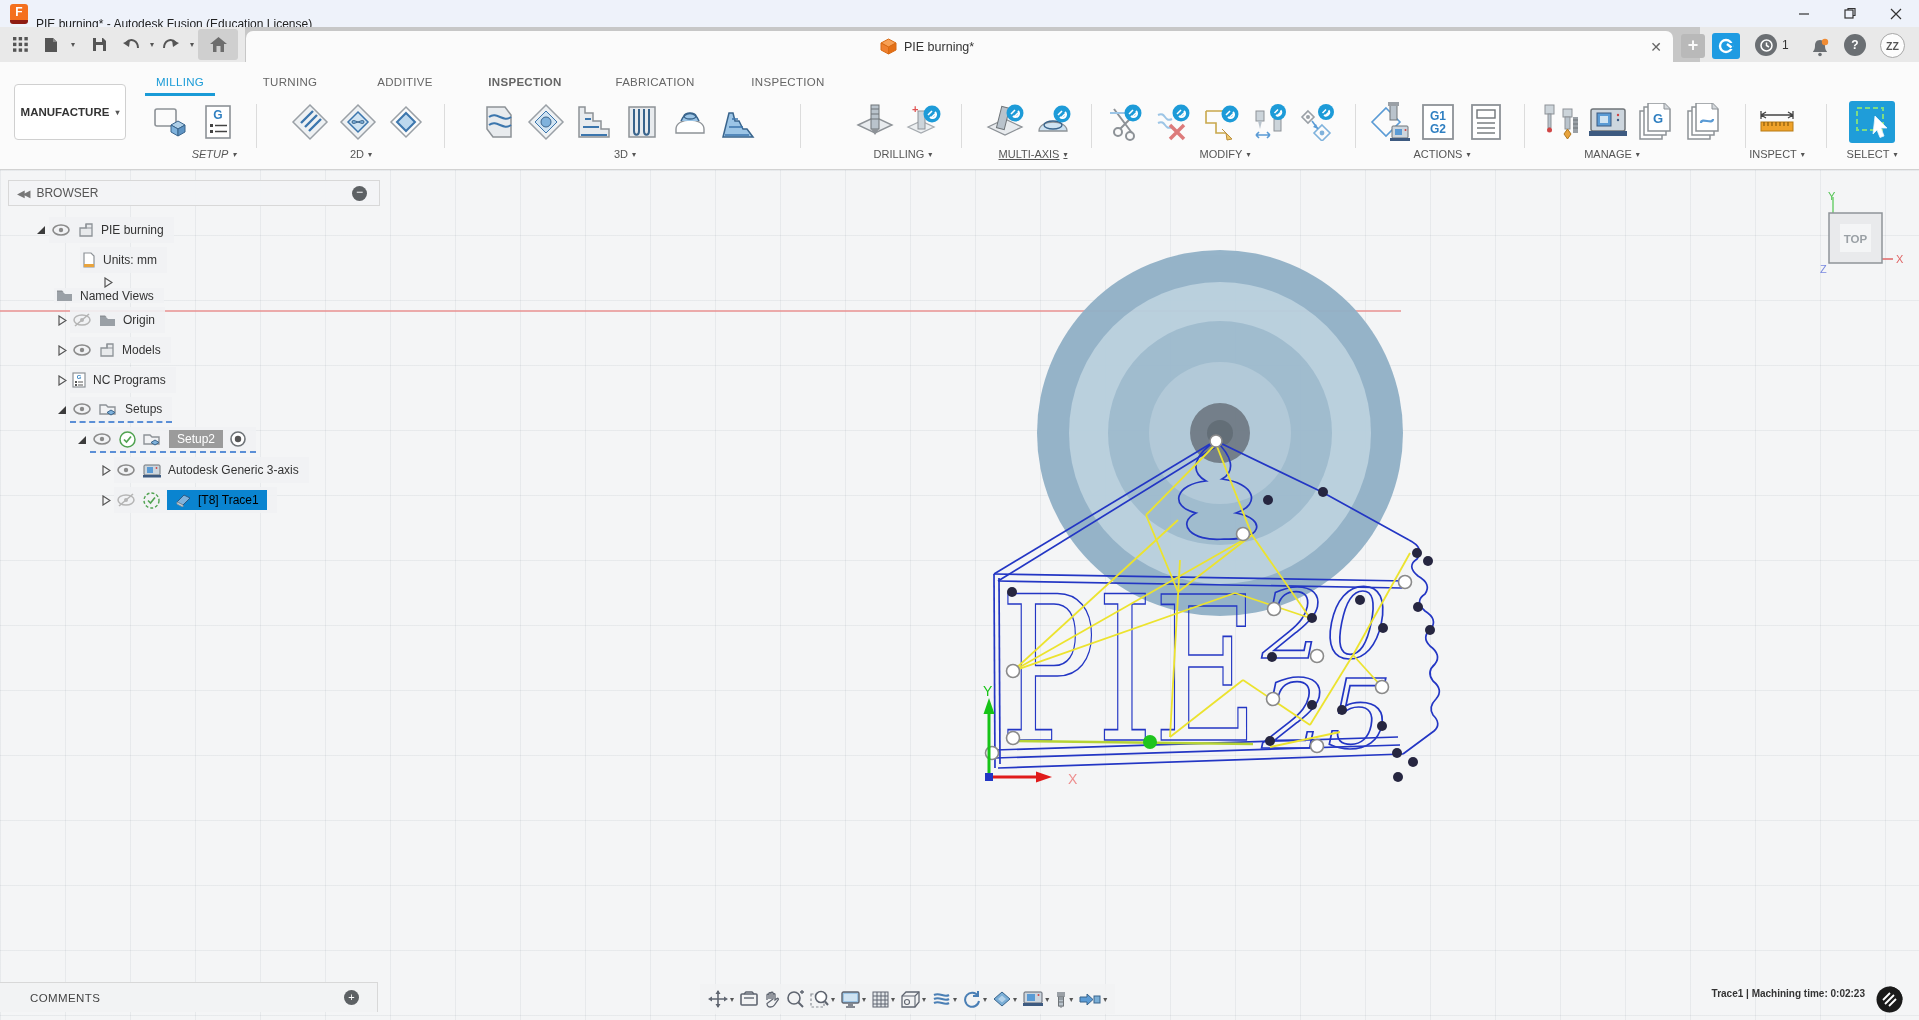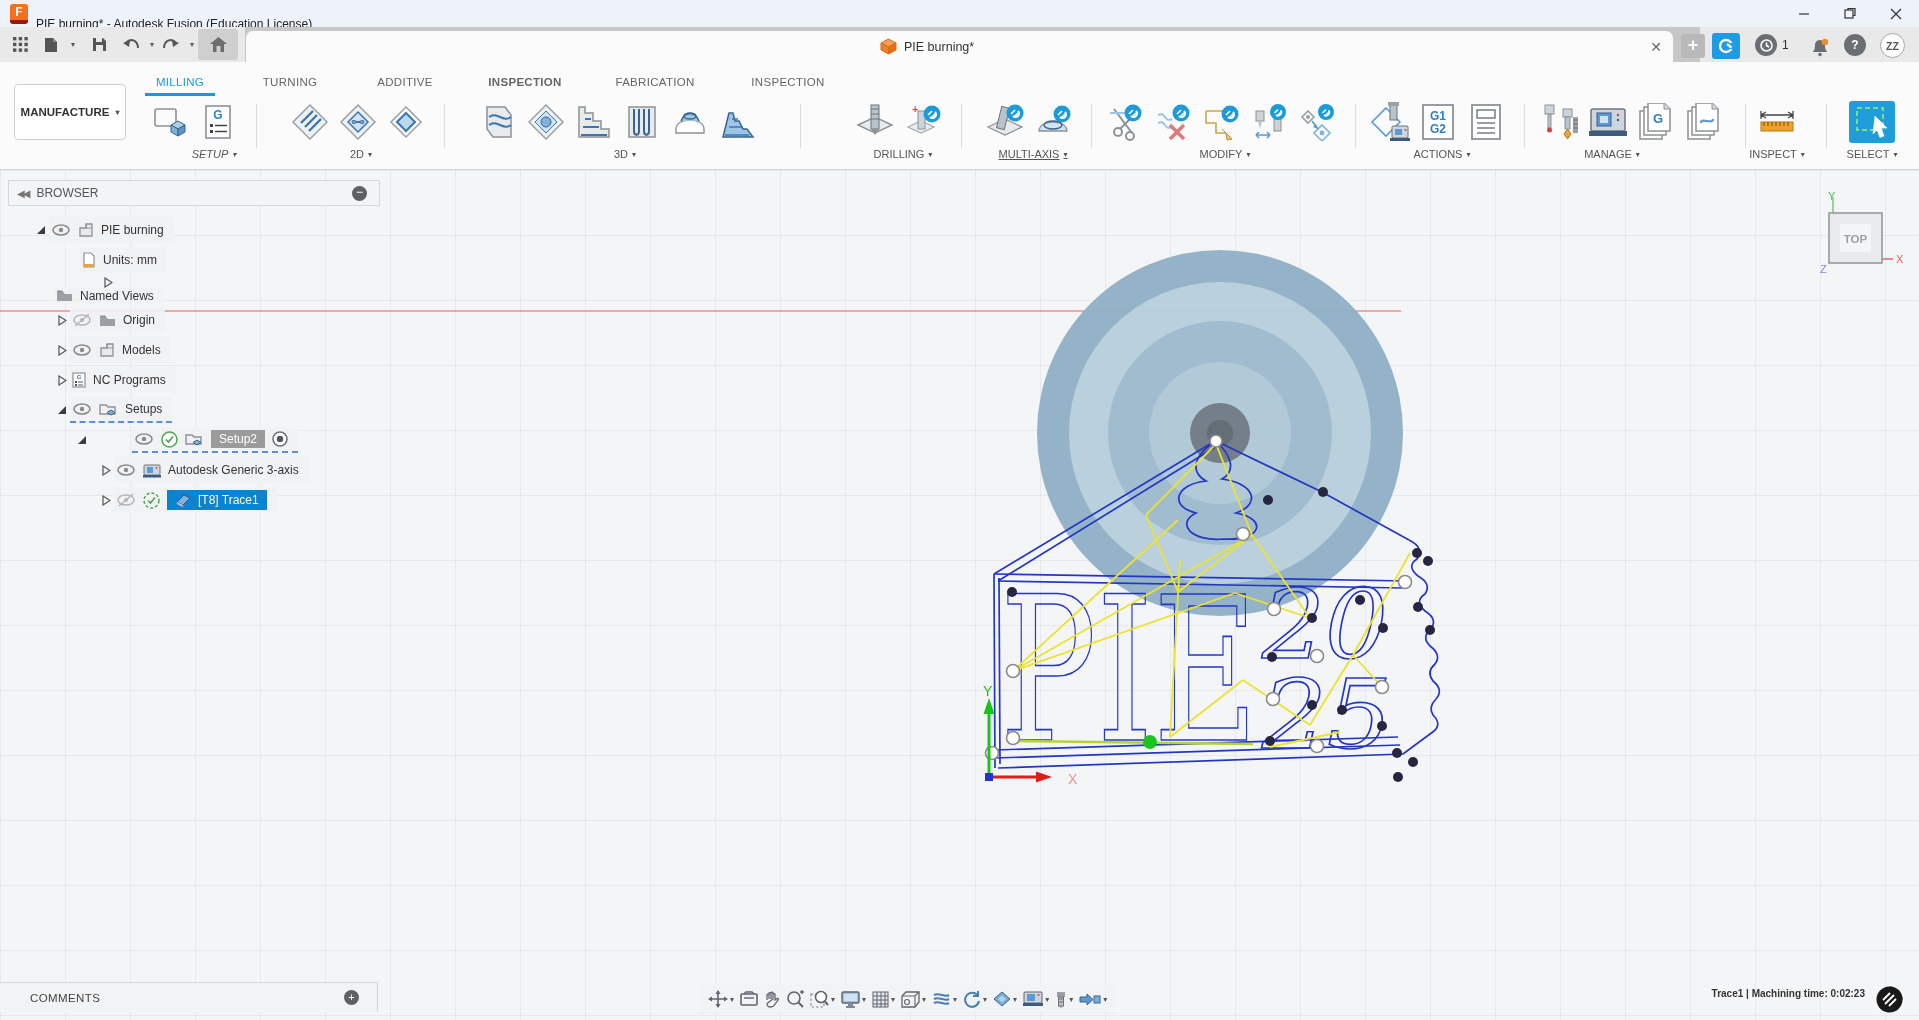--- a/index.html
+++ b/index.html
@@ -64,21 +64,21 @@
   #browser-header { position:relative; height:26px; background:rgba(243,244,246,.96); border:1px solid #d8d8d8;
     display:flex; align-items:center; font-size:12px; color:#555; }
   #browser-header .dbl { margin:0 8px 0 8px; color:#777; font-size:10px; letter-spacing:-2px; }
   #collapse-btn { position:absolute; right:12px; width:15px; height:15px; border-radius:50%; background:#5d6164;
     color:#fff; font-size:12px; line-height:13px; text-align:center; }
   .brow { position:absolute; height:26px; display:flex; align-items:center;text-align:center; }
   .rowband { display:flex; align-items:center; height:26px; background:rgba(240,241,243,.92); padding:0 10px 0 2px; gap:7px; }
   .rowband.dashed { border-bottom:2px dashed #5b8fd6; }
   .blabel { font-size:12px; color:#333; white-space:nowrap; }
   .sel-gray { background:#9b9b9b; color:#fff; padding:2px 8px; font-size:12px; }
-  .sel-blue { background:#0a84d0; color:#fef9c3; padding:3px 8px; font-size:12px; }
+  .sel-blue { background:#0a84d0; color:#000000; padding:3px 8px; font-size:12px; }
   .tri { width:16px; display:flex; justify-content:center; }
   
   #comments-bar { left:0; top:982px; width:378px; height:30px; background:#f2f3f4;
     border-top:1px solid #d8d8d8; border-right:1px solid #d8d8d8;
     display:flex; align-items:center; font-size:11.5px; color:#444; }
   #comments-bar span.txt { margin-left:30px; letter-spacing:.4px; }
   #comments-add { position:absolute; right:18px; width:15px; height:15px; border-radius:50%; background:#5d6164;
     color:#fff; font-size:11px; line-height:14px; text-align:center; }
   #navbar { left:700px; top:984px; height:30px; display:flex; align-items:center; gap:6px; padding:0 8px;
     background:rgba(241,242,243,.85); }
@@ -772,21 +772,21 @@
             <circle cx="10" cy="6" r="2.2" fill="#8a8a8a"></circle>
           </svg>
       <svg width="19" height="16">
             <path d="M1,4 H7 L9,6 H16 V13 H1 Z" fill="none" stroke="#8d9297" stroke-width="1.4"></path>
             <path d="M12,9 L16,11.5 L12,14 L8,11.5 Z" fill="#7fb2dc" stroke="#39648c"></path>
           </svg>
       <span class="blabel">Setups</span>
         </span>
     </div>
 
-    <div class="brow" style="left:66px; top:247px;gap:42px;">
+    <div class="brow" style="left:66px; top:247px;">
       <span class="tri">
           <svg width="10" height="10">
             <polygon points="1,9 9,9 9,1" fill="#3c3c3c"></polygon>
           </svg>
         </span>
       <span class="rowband dashed">
           <svg width="20" height="12">
             <ellipse cx="10" cy="6" rx="8" ry="5" fill="none" stroke="#8a8a8a" stroke-width="1.6"></ellipse>
             <circle cx="10" cy="6" r="2.2" fill="#8a8a8a"></circle>
           </svg>

